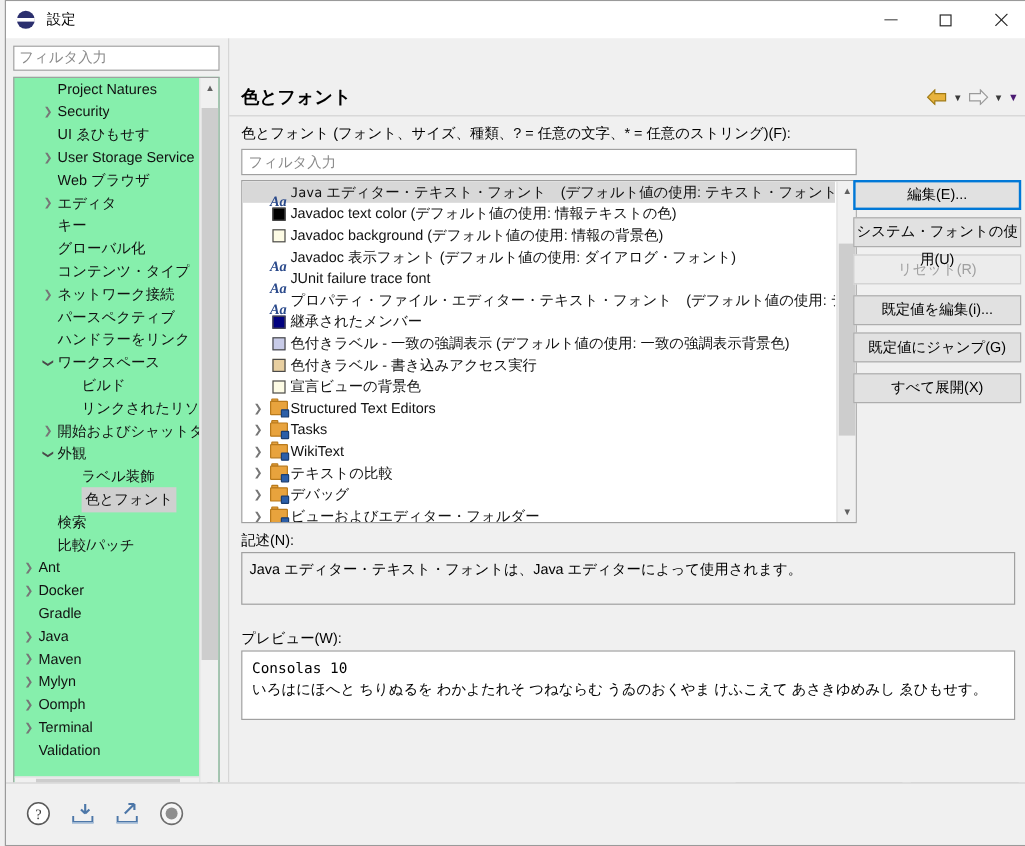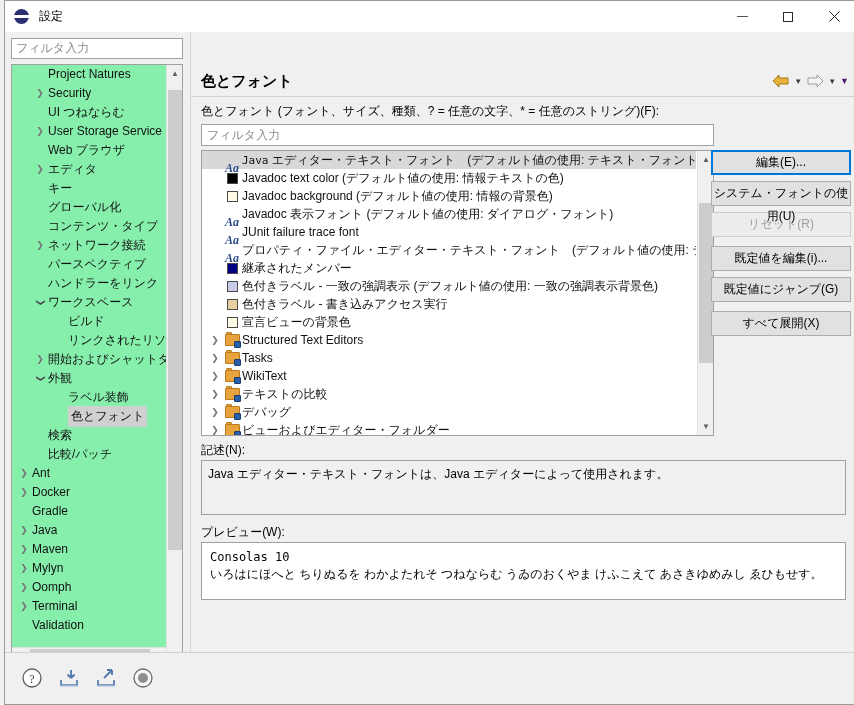--- a/index.html
+++ b/index.html
@@ -185,21 +185,21 @@
     font-size:12px; color:#000; text-align:center; line-height:23px;
     font-family:"Liberation Sans", sans-serif;
   }
   .sbtn.primary { border:2px solid #0078d7; line-height:21px; background:#e1e1e1;}
   .sbtn.disabled { color:#a0a0a0; background:#ececec; border:1px solid #cfcfcf; }
   .sbtn.gap { margin-top: 9px; }
 
   
   #desc-label { position:absolute; left:10px; top:410px; font-size:12px; color:#000; }
   #desc-box {
-    position:absolute; left:10px; top:428px; width:645px; height:55px;
+    position:absolute; left:10px; top:428px; width:645px; height:44px;
     background:#f0f0f0; border:1px solid #a0a0a0;
     font-size:12px; color:#000; padding:5px 6px;
   }
   #prev-label { position:absolute; left:10px; top:492px; font-size:12px; color:#000; }
   #prev-box {
     position:absolute; left:10px; top:510px; width:645px; height:58px;
     background:#fff; border:1px solid #a0a0a0;
     padding:6px 8px;
     font-family:"DejaVu Sans Mono", monospace; font-size:12px; color:#000;
     line-height:17px;
@@ -265,21 +265,21 @@
             <div class="tnode ind1">
               <span class="arrow">&nbsp;</span>
               <span class="lbl">Project Natures</span>
             </div>
             <div class="tnode ind1">
               <span class="arrow">❯</span>
               <span class="lbl">Security</span>
             </div>
             <div class="tnode ind1">
               <span class="arrow">&nbsp;</span>
-              <span class="lbl">UI つねならむ</span>
+              <span class="lbl">UI ゑひもせす</span>
             </div>
             <div class="tnode ind1">
               <span class="arrow">❯</span>
               <span class="lbl">User Storage Service</span>
             </div>
             <div class="tnode ind1">
               <span class="arrow">&nbsp;</span>
               <span class="lbl">Web ブラウザ</span>
             </div>
             <div class="tnode ind1">

